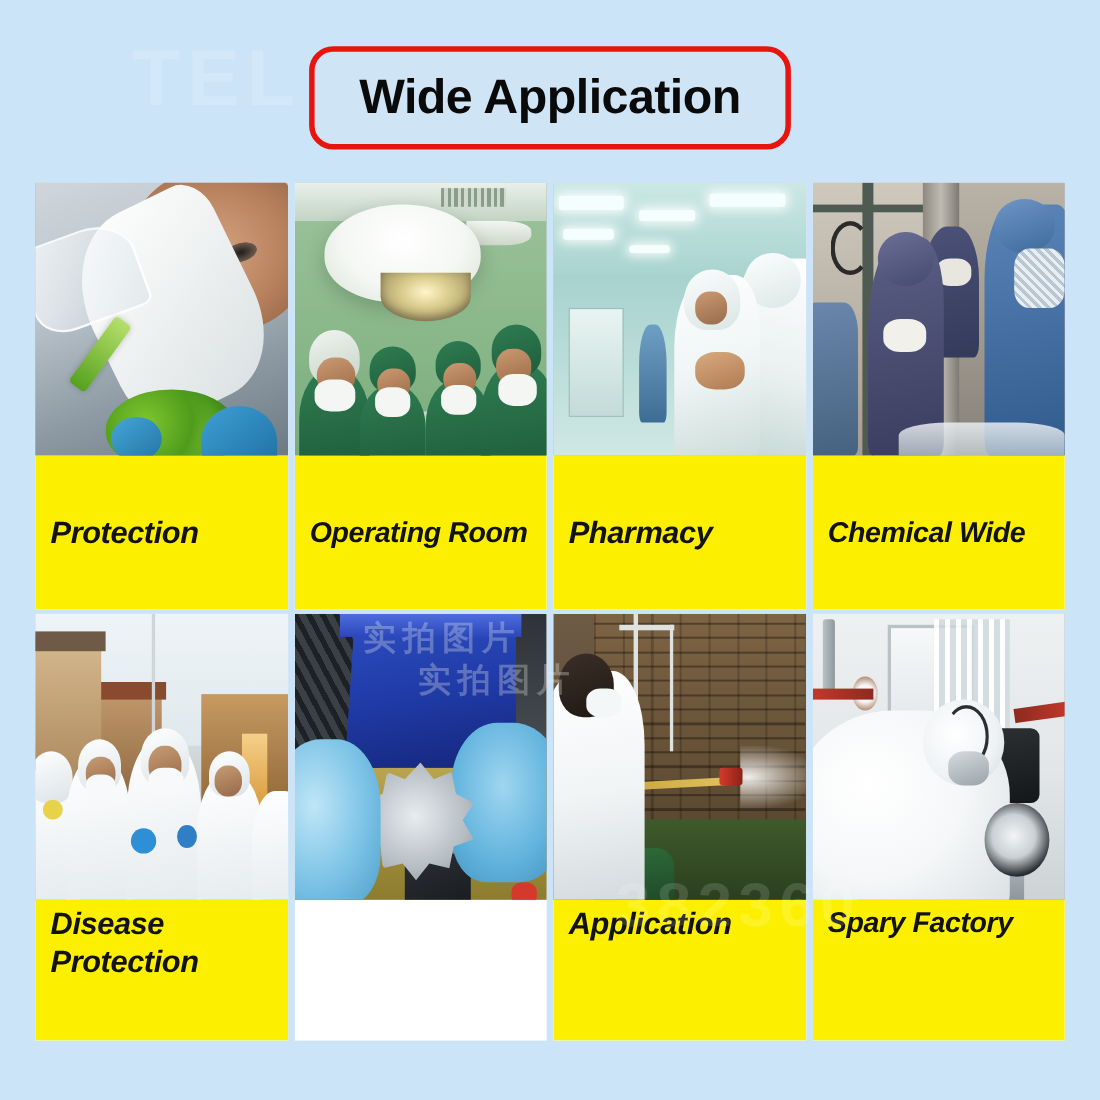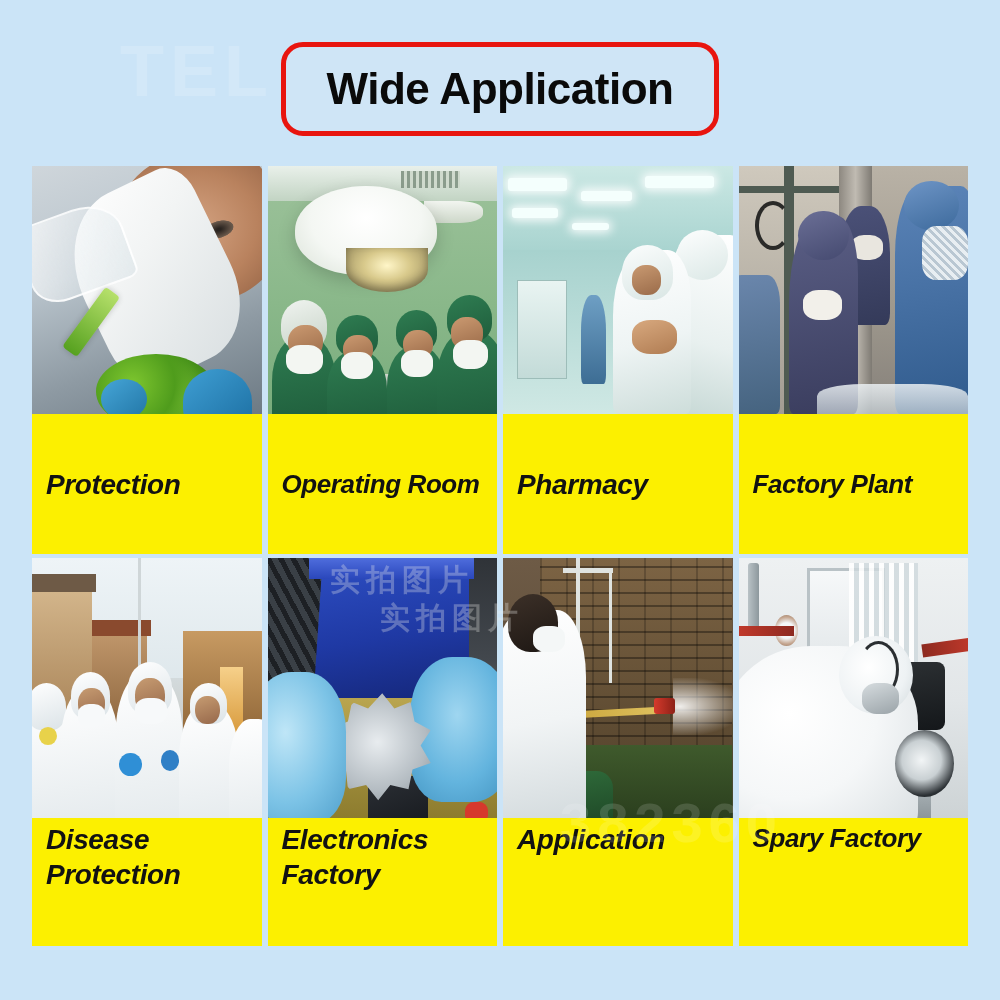--- a/index.html
+++ b/index.html
@@ -450,21 +450,21 @@
         <div class="sh cp-p3"></div>
         <div class="sh cp-p3h"></div>
         <div class="sh cp-p3m"></div>
         <div class="sh cp-p1"></div>
         <div class="sh cp-p1h"></div>
         <div class="sh cp-p1m"></div>
         <div class="sh cp-bags"></div>
       </div>
     </div>
     <div class="label-band">
-      <span class="label-text">Factory Plant</span>
+      <span class="label-text">Chemical Wide</span>
     </div>
   </div>
 
   <div class="cell row2">
     <div class="photo">
       <div class="scene">
         <div class="sh dp-bg"></div>
         <div class="sh dp-sky"></div>
         <div class="sh dp-bldg3"></div>
         <div class="sh dp-bldg2"></div>
@@ -507,24 +507,20 @@
         <div class="sh ef-rods"></div>
         <div class="sh ef-bin"></div>
         <div class="sh ef-bin-lip"></div>
         <div class="sh ef-red"></div>
         <div class="sh ef-tool"></div>
         <div class="sh ef-glove-r"></div>
         <div class="sh ef-part"></div>
         <div class="sh ef-glove-l"></div>
       </div>
     </div>
-    <div class="label-band">
-      <span class="label-text">Electronics
-Factory</span>
-    </div>
   </div>
 
   <div class="cell row2">
     <div class="photo">
       <div class="scene">
         <div class="sh in-bg"></div>
         <div class="sh in-brick"></div>
         <div class="sh in-ground"></div>
         <div class="sh in-post3"></div>
         <div class="sh in-post1"></div>

